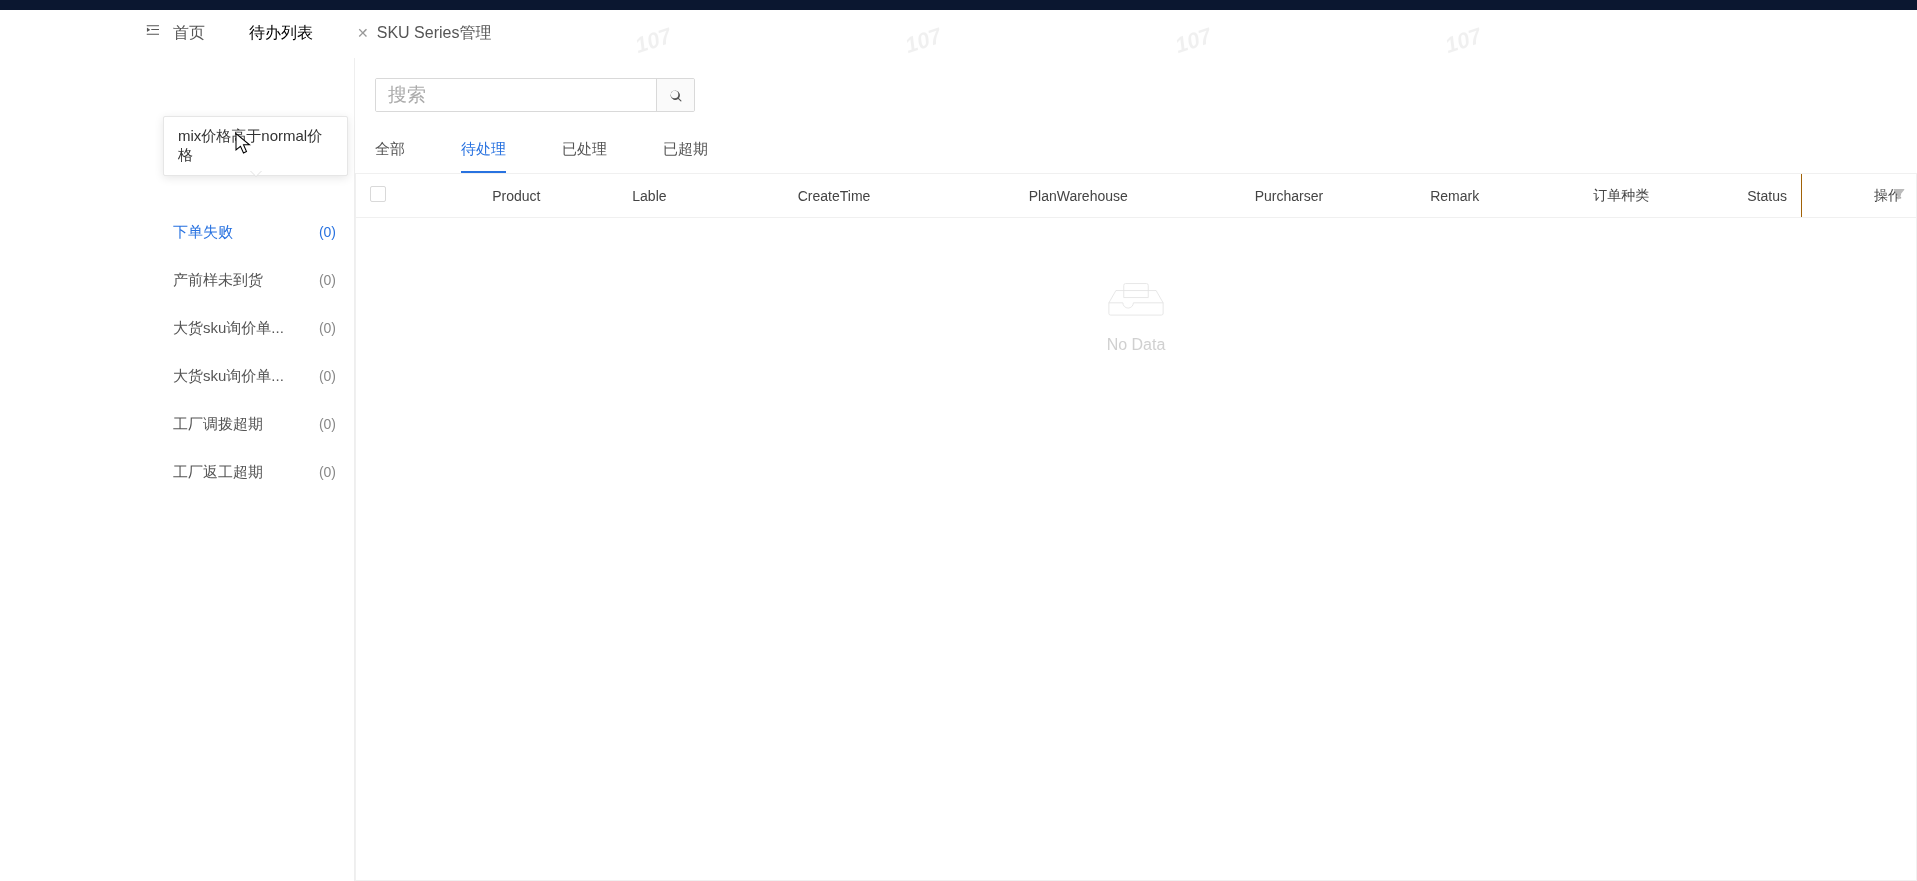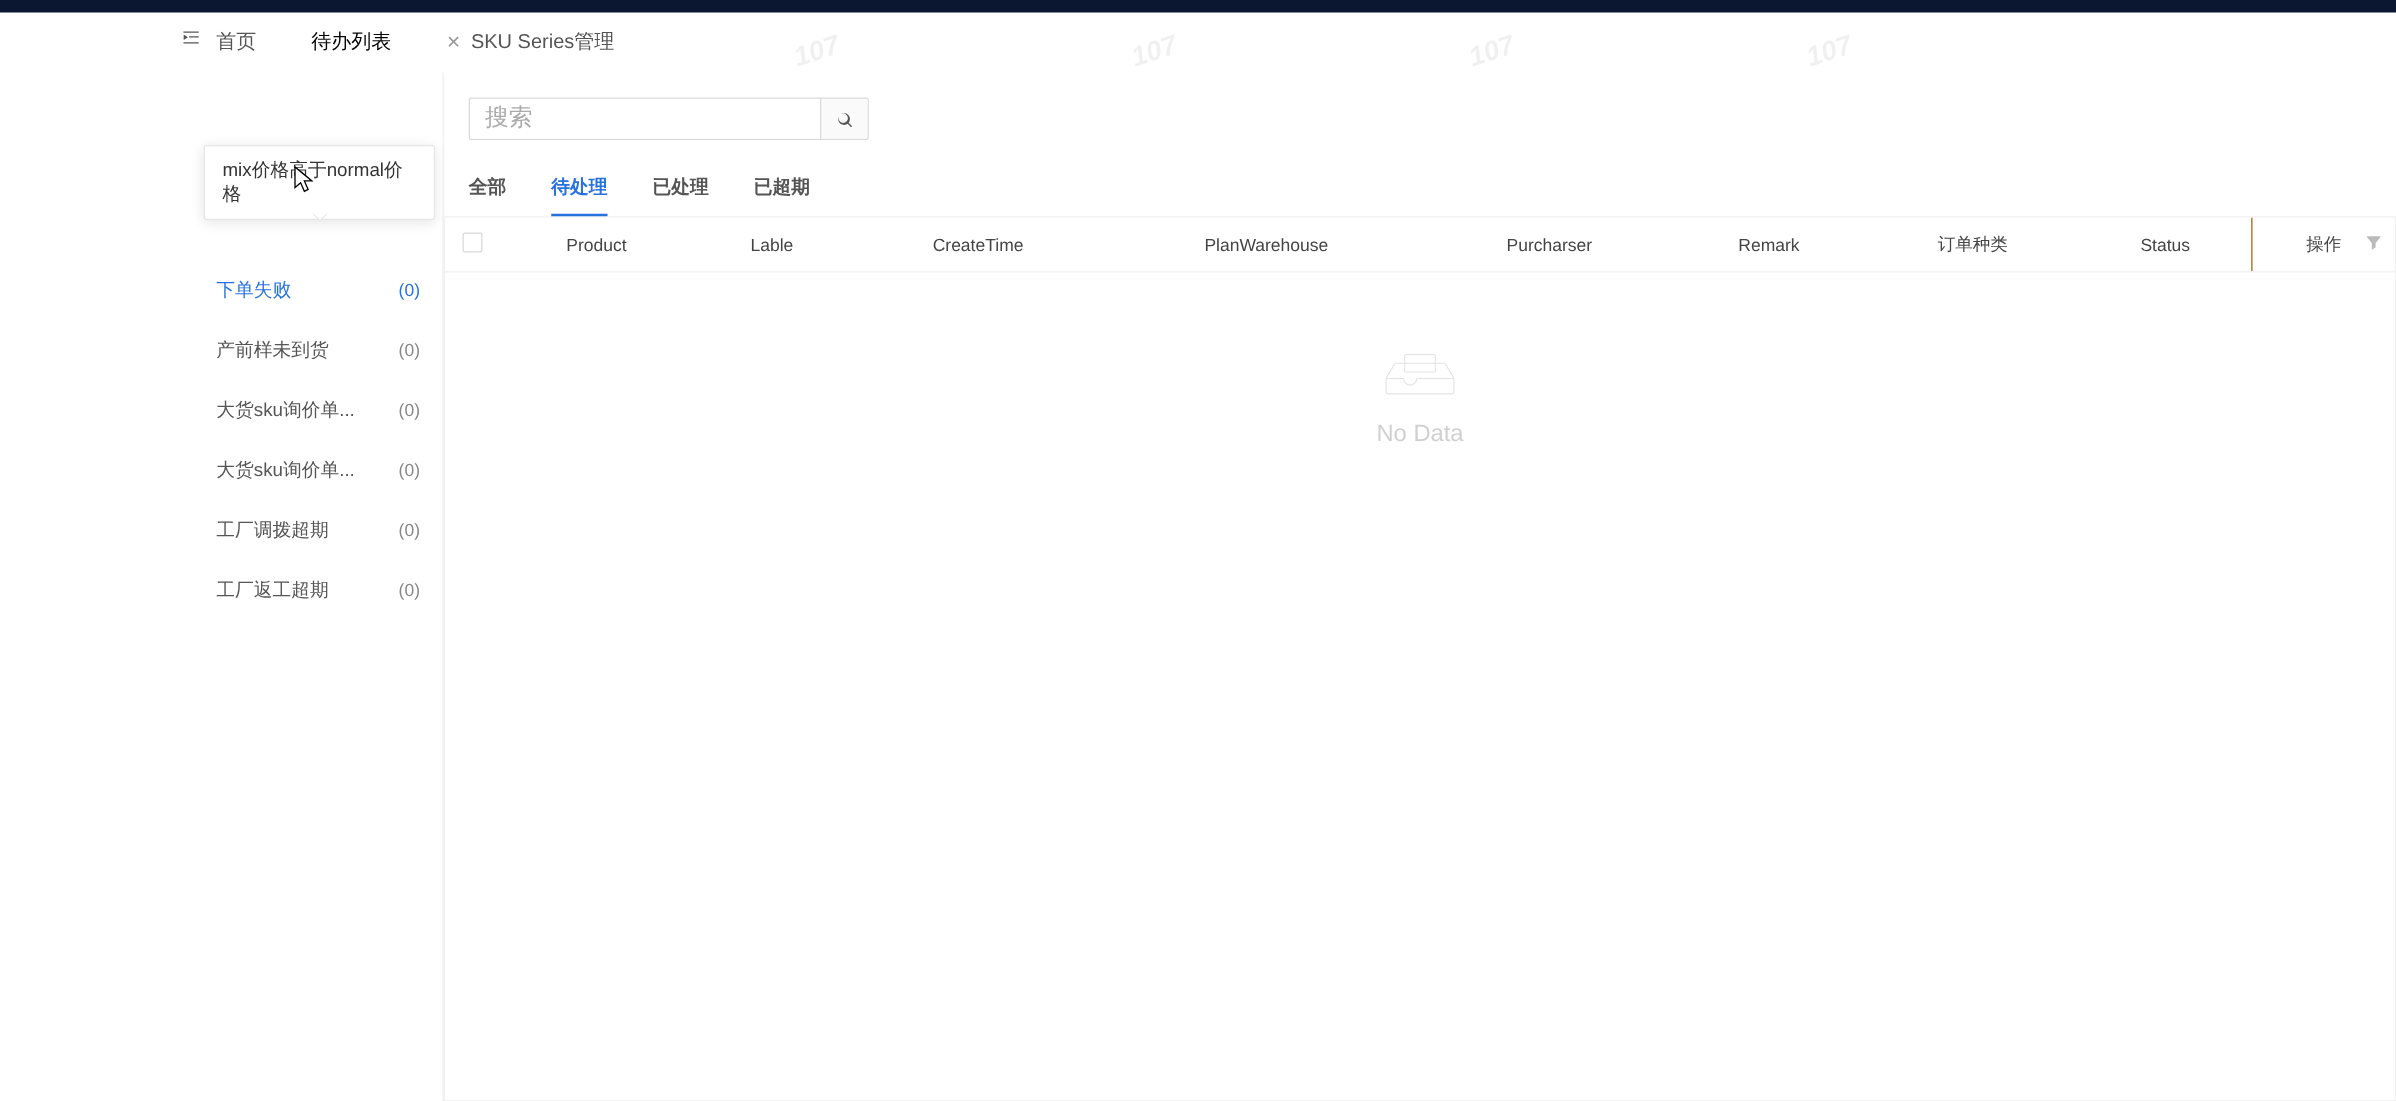--- a/index.html
+++ b/index.html
@@ -23,34 +23,34 @@
   .side-item .count { color: #888; font-size: 14px; }
   .tooltip { position: absolute; top: 58px; left: 8px; right: 6px; background: #fff; border: 1px solid #e6e6e6; box-shadow: 0 2px 10px rgba(0,0,0,0.10); padding: 10px 14px; font-size: 15px; color: #333; border-radius: 2px; z-index: 20; }
   .tooltip::after { content: ""; position: absolute; left: 50%; bottom: -7px; margin-left: -6px; border: 6px solid transparent; border-top-color: #fff; filter: drop-shadow(0 1px 0 #e0e0e0); }
   .pane { flex: 1; padding: 20px 0 0 0; min-width: 0; display: flex; flex-direction: column; }
   .search-wrap { padding: 0 0 0 20px; }
   .search-box { display: flex; width: 320px; height: 34px; border: 1px solid #d9d9d9; border-radius: 2px; overflow: hidden; }
   .search-box input { flex: 1; border: none; outline: none; padding: 0 12px; font-size: 19px; color: #333; }
   .search-box input::placeholder { color: #aaa; }
   .search-btn { width: 38px; border-left: 1px solid #d9d9d9; background: #fafafa; display: flex; align-items: center; justify-content: center; cursor: pointer; color: #555; }
   .search-btn svg { width: 15px; height: 15px; }
-  .subtabs { display: flex; gap: 36px; padding: 28px 0 0 20px; border-bottom: 1px solid #f0f0f0; font-weight: bold; }
+  .subtabs { display: flex; gap: 56px; padding: 28px 0 0 20px; border-bottom: 1px solid #f0f0f0; }
   .subtab { font-size: 15px; color: #555; padding-bottom: 12px; cursor: pointer; border-bottom: 2px solid transparent; }
   .subtab.active { color: #2872e0; border-bottom-color: #2872e0; }
   .table-wrap { flex: 1; border: 1px solid #f0f0f0; margin: 0; overflow: auto; border-top: none; }
   table { width: 100%; border-collapse: collapse; }
-  thead th { text-align: center; font-weight: 400; font-size: 14px; color: #444; padding: 12px 14px; background: #fff; border-bottom: 1px solid #f0f0f0; white-space: nowrap; }
+  thead th { text-align: right; font-weight: 400; font-size: 14px; color: #444; padding: 12px 14px; background: #fff; border-bottom: 1px solid #f0f0f0; white-space: nowrap; }
   thead th.cb-cell { width: 36px; text-align: center; }
   thead th.op-cell { border-left: 1px solid #a16207; position: relative; }
   .checkbox { width: 16px; height: 16px; border: 1px solid #d9d9d9; border-radius: 2px; display: inline-block; cursor: pointer; }
   .filter-ico { position: absolute; right: 10px; top: 50%; transform: translateY(-50%); color: #bbb; cursor: pointer; }
   .filter-ico svg { width: 14px; height: 14px; }
   .empty { padding: 60px 0 40px 0; text-align: center; color: #ccc; }
   .empty svg { width: 56px; height: 40px; color: #e3e3e3; margin-bottom: 14px; }
-  .empty-text { font-size: 19px; color: #d0d0d0; }
+  .empty-text { font-size: 16px; color: #d0d0d0; }
   .watermark { position: absolute; top: 18px; font-size: 22px; font-style: italic; font-weight: 600; color: rgba(0,0,0,0.06); transform: rotate(-18deg); pointer-events: none; user-select: none; }
   .cursor-img { position: absolute; width: 18px; height: 24px; pointer-events: none; z-index: 30; }
 </style>
 </head>
 <body>
 
 <div class="topbar"></div>
 
 <div class="app">
 

